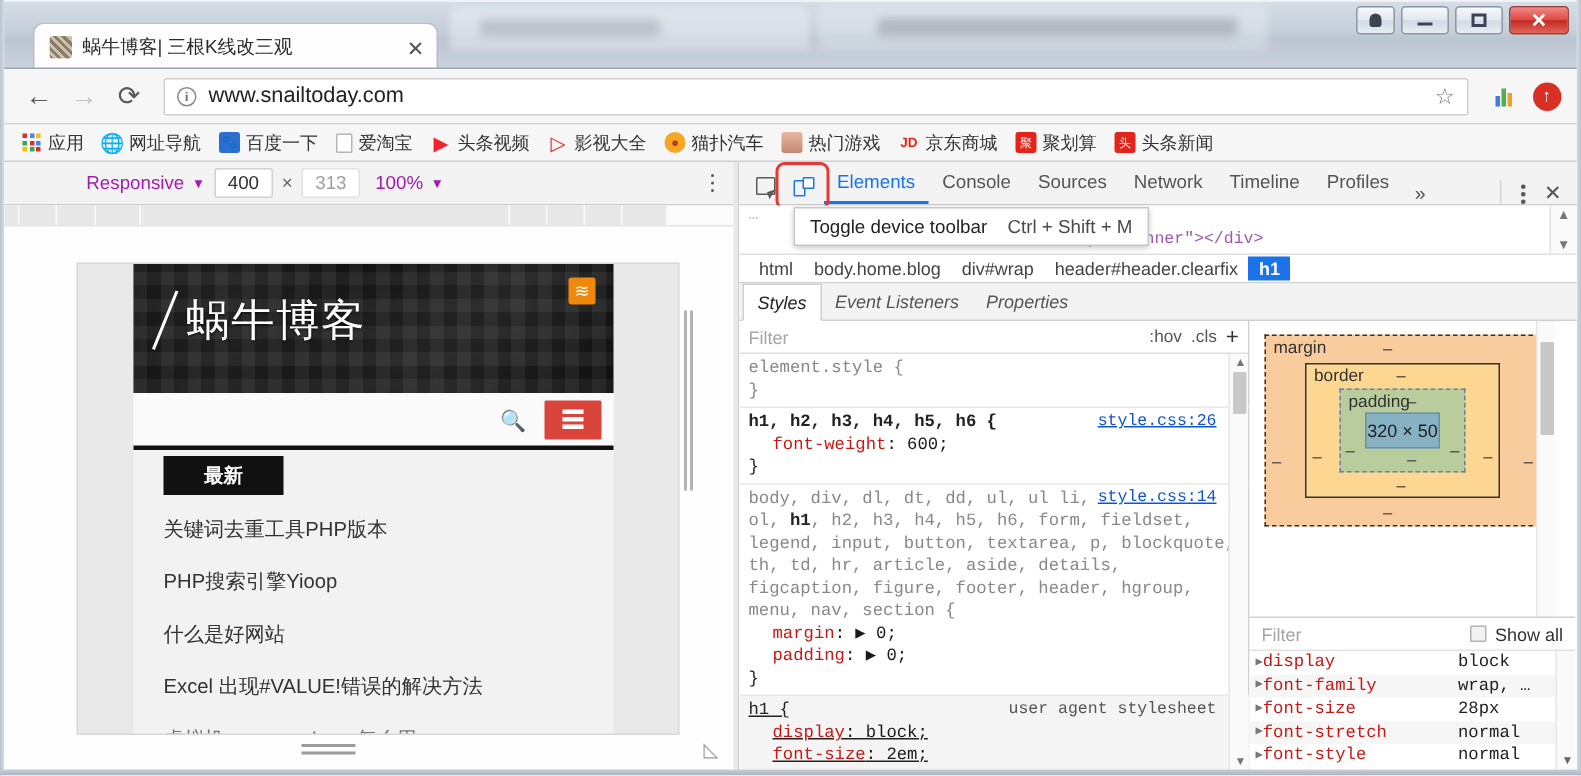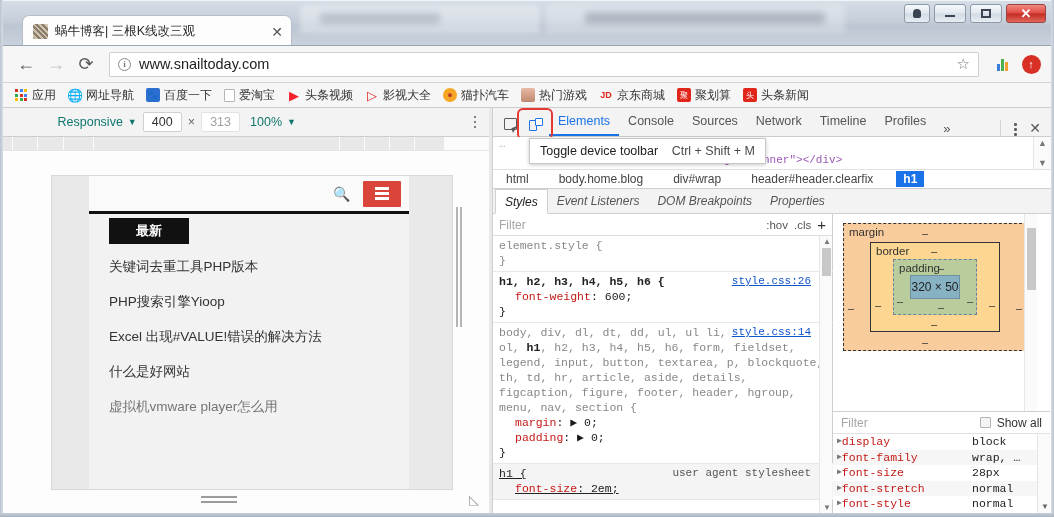--- a/index.html
+++ b/index.html
@@ -116,21 +116,21 @@
 
   
   .devtools { position:absolute; left:3px; top:108px; width:1048px; height:405px; background:#fff; }
 
   
   .device-bar {
     position:absolute; left:0; top:0; width:486px; height:29px;
     background:#f3f3f3; border-bottom:1px solid #cdcdcd;
     display:flex; align-items:center; justify-content:flex-end; padding:0 6px; gap:6px;
   }
-  .dev-select { font-size:12.5px; color:#0f766e; display:flex; align-items:center; gap:5px; cursor:pointer;justify-content:flex-end;}
+  .dev-select { font-size:12.5px; color:#a21caf; display:flex; align-items:center; gap:5px; cursor:pointer;justify-content:flex-end;}
   .dev-dim {
     width:39px; height:20px; border:1px solid #d0d0d0; background:#fff;
     font-size:12.5px; color:#333; display:flex; align-items:center; justify-content:center;
     border-radius:2px; cursor:text;
   }
   .dev-dim.muted { color:#a0a0a0; border-color:#e2e2e2; }
   .dev-x { font-size:12.5px; color:#666; }
   .kebab { width:16px; display:flex; flex-direction:column; align-items:center; gap:2.5px; cursor:pointer;}
   .kebab i { width:2.6px; height:2.6px; border-radius:50%; background:#5a5a5a; display:block; }
 
@@ -251,21 +251,21 @@
     position:absolute; left:36px; top:30px; background:#fff; border:1px solid #c7c7c7;
     box-shadow:0 1px 4px rgba(0,0,0,.22); padding:5px 10px; font-size:12.5px; color:#222;
     white-space:nowrap; z-index:30;
   }
   .tooltip .shortcut { color:#4a4a4a; margin-left:10px;margin-top:22px; }
 
   
   .crumbs {
     position:absolute; left:0; top:61px; width:558px; height:20px;
     border-top:1px solid #e0e0e0; border-bottom:1px solid #cfcfcf; background:#fff;
-    display:flex; align-items:center; padding:0 6px; gap:16px;
+    display:flex; align-items:center; padding:0 6px; gap:0;
   }
   .crumb { font-size:12px; color:#444; padding:1px 7px; cursor:pointer; white-space:nowrap;}
   .crumb.sel { background:#1a73e8; color:#fff; font-weight:bold; }
 
   
   .styles-tabs {
     position:absolute; left:0; top:81px; width:558px; height:25px; background:#f3f3f3;
     border-bottom:1px solid #cfcfcf; display:flex; align-items:center; padding-left:2px;font-style:italic;
   }
   .stab { font-size:12px; color:#555; padding:0 9px; height:24px; line-height:24px; cursor:pointer; white-space:nowrap;}
@@ -485,39 +485,45 @@
       <div class="ruler-seg" style="width:25px"></div>
       <div class="ruler-seg" style="width:25px"></div>
       <div class="ruler-seg" style="width:25px"></div>
       <div class="ruler-seg" style="width:30px"></div>
     </div>
 
     <div class="viewport">
       <div class="page-frame">
         <div class="page-inner">
 
+          <div class="site-banner">
+            <div class="mosaic"></div>
+            <div class="slash"></div>
+            <div class="site-title">蜗牛博客</div>
+            <div class="rss">≋</div>
+          </div>
 
           <div class="site-searchbar">
             <div class="mag">🔍</div>
             <div class="redbtn">
               <div class="redbtn-lines">
                   <i></i>
                   <i></i>
                   <i></i>
                 </div>
             </div>
           </div>
 
           <div class="tab-latest">最新</div>
 
           <div class="post-list">
             <div class="post">关键词去重工具PHP版本</div>
             <div class="post">PHP搜索引擎Yioop</div>
+            <div class="post">什么是好网站</div>
             <div class="post">Excel 出现#VALUE!错误的解决方法</div>
-            <div class="post">什么是好网站</div>
             <div class="post cut">虚拟机vmware player怎么用</div>
           </div>
         </div>
       </div>
 
       <div class="vp-vscroll">
           <i></i>
           <i></i>
         </div>
       <div class="vp-bottom-handle">
@@ -577,21 +583,20 @@
         <div class="crumb">html</div>
         <div class="crumb">body.home.blog</div>
         <div class="crumb">div#wrap</div>
         <div class="crumb">header#header.clearfix</div>
         <div class="crumb sel">h1</div>
       </div>
 
       <div class="styles-tabs">
         <div class="stab active">Styles</div>
         <div class="stab">Event Listeners</div>
-        <div class="stab">DOM Breakpoints</div>
         <div class="stab">Properties</div>
       </div>
 
       <div class="styles-body">
 
         <div class="styles-left">
           <div class="filter-bar">
             <span class="ph">Filter</span>
             <span class="hov">:hov</span>
             <span class="hov">.cls</span>
@@ -628,20 +633,23 @@
               <div>
                 <span class="prop">padding</span><span class="val">: ▶ 0;</span>
               </div>
               <div class="sel-txt" style="color:#222">}</div>
             </div>
 
             <div class="rule ua">
               <div class="sel-txt" style="color:#222">h1 {</div>
               <span class="ua-label" style="top:2px">user agent stylesheet</span>
               <div>
+                <span class="prop">display</span><span class="val">: block;</span>
+              </div>
+              <div>
                 <span class="prop">font-size</span><span class="val">: 2em;</span>
               </div>
             </div>
           </div>
 
           <div class="css-vscroll">
             <span class="ar" style="top:1px">▲</span>
             <div class="thumb"></div>
             <span class="ar" style="bottom:1px">▼</span>
           </div>

